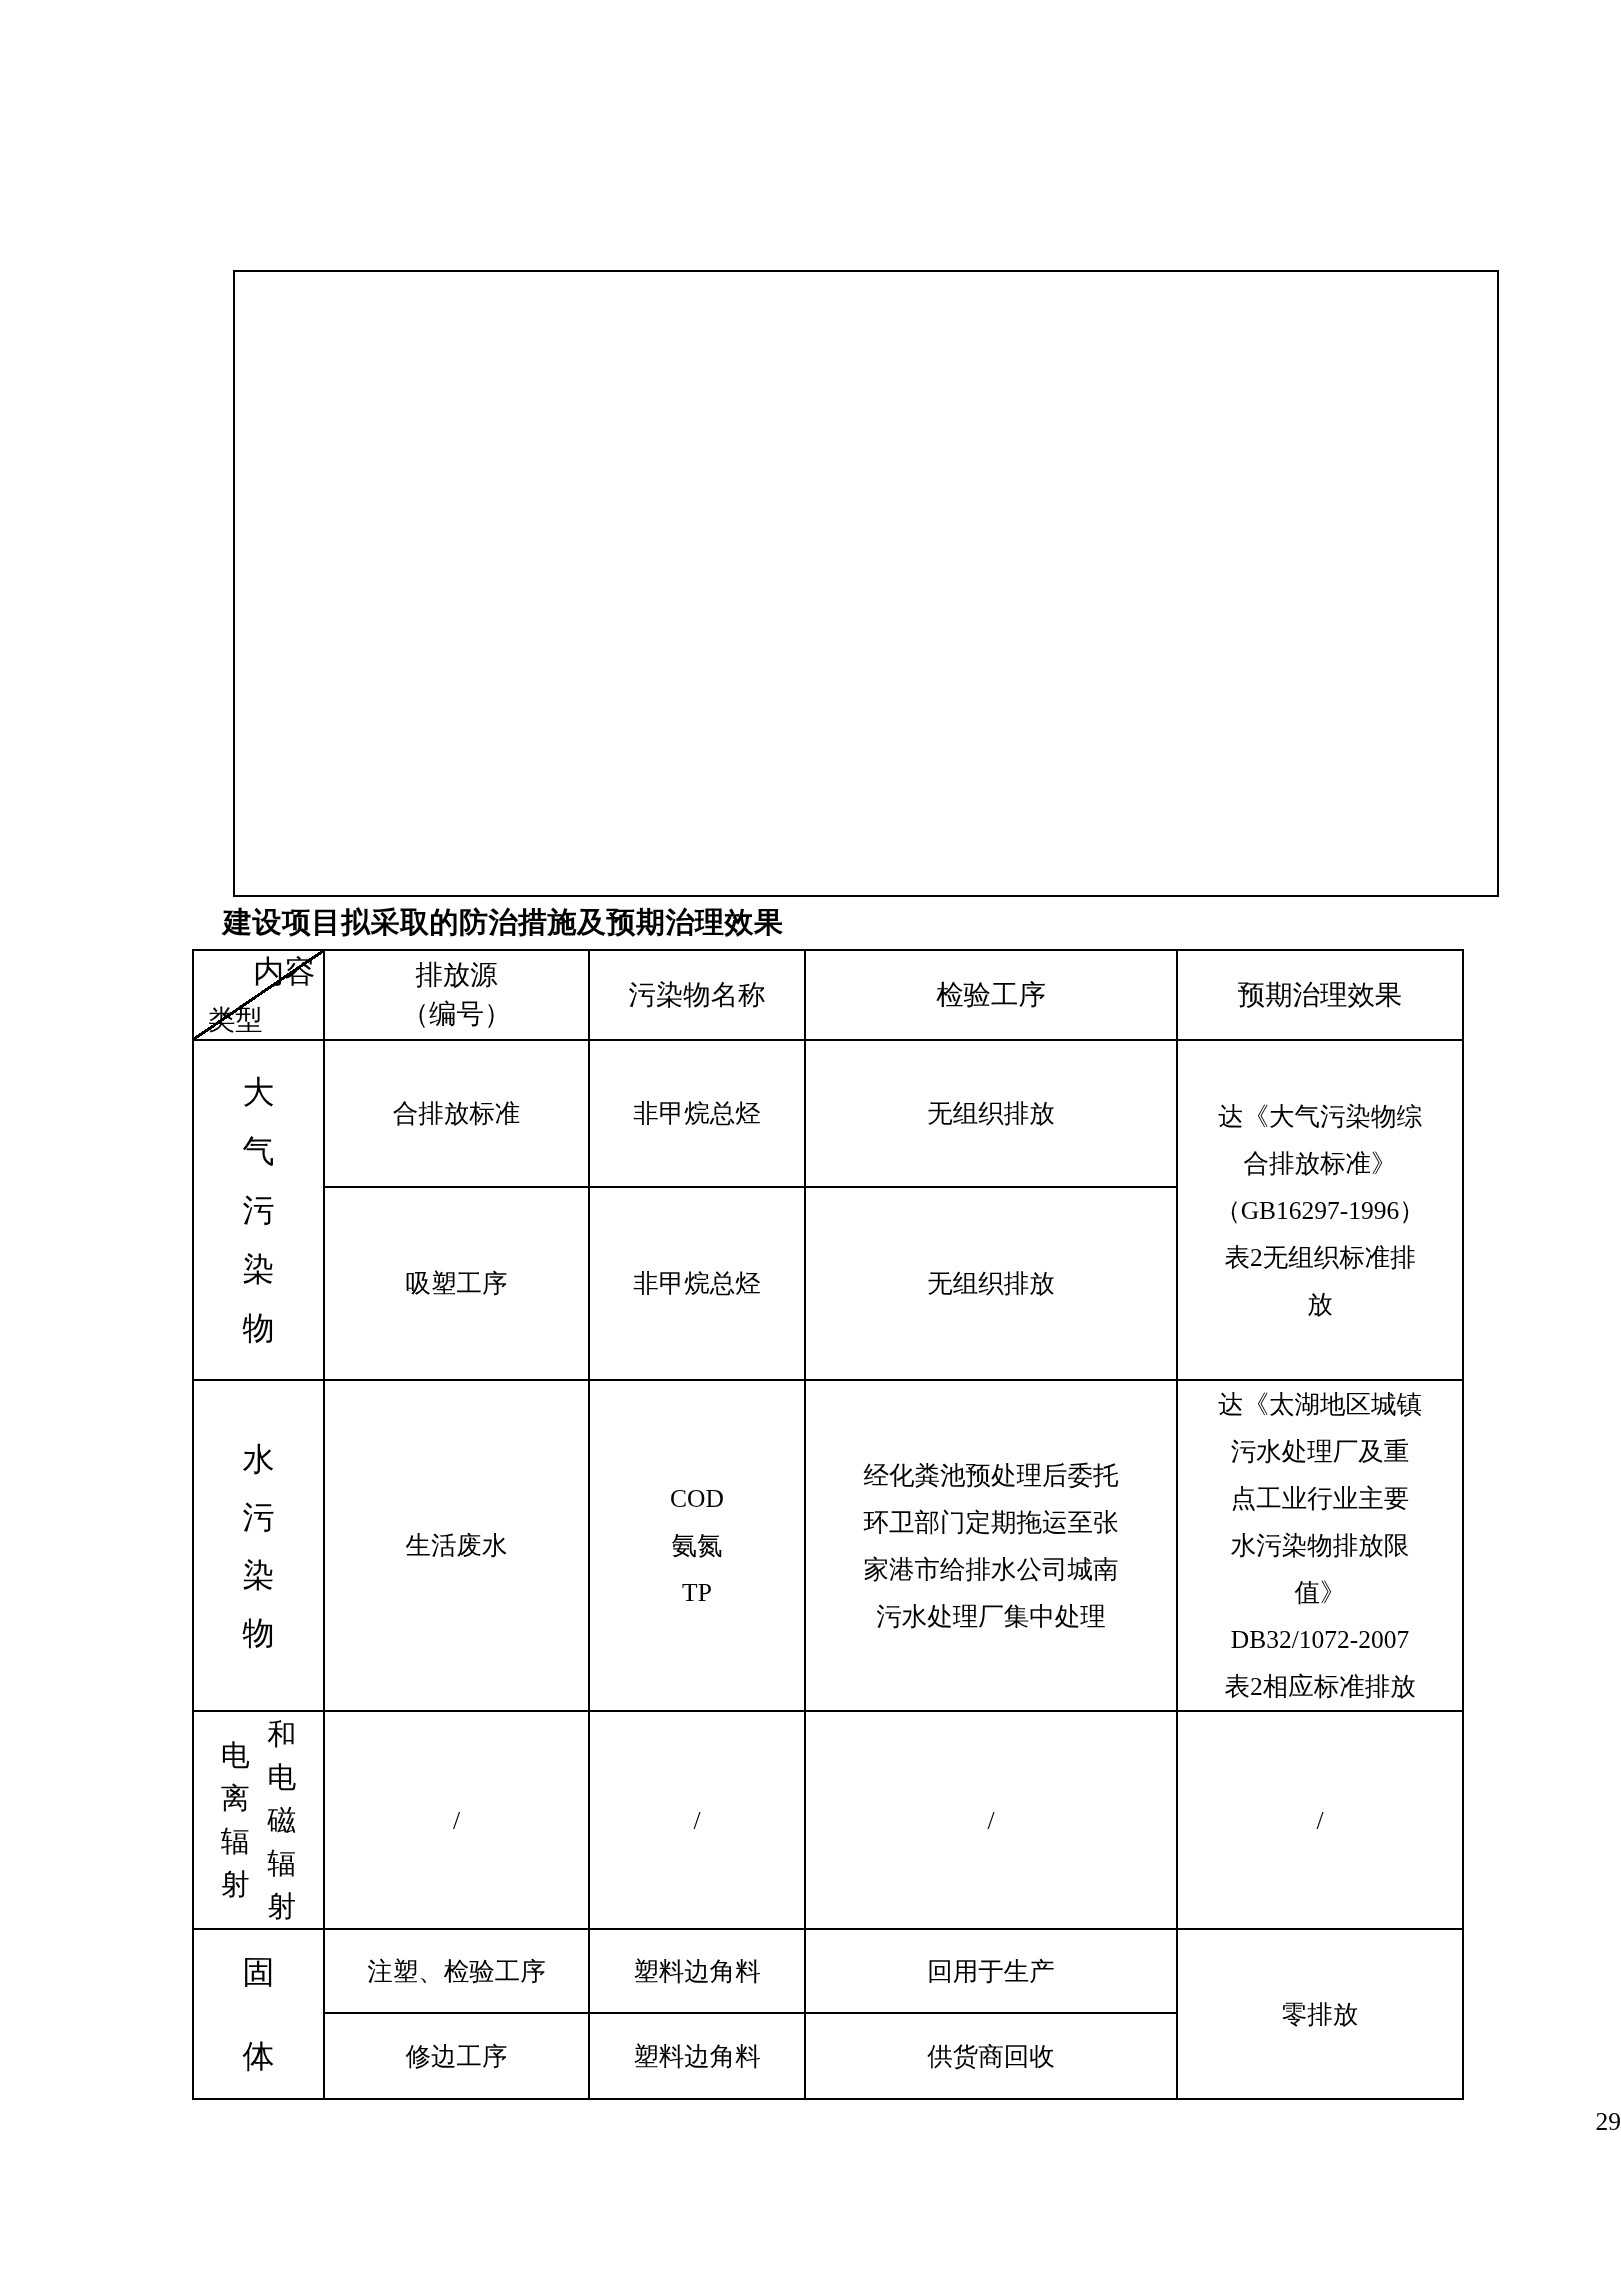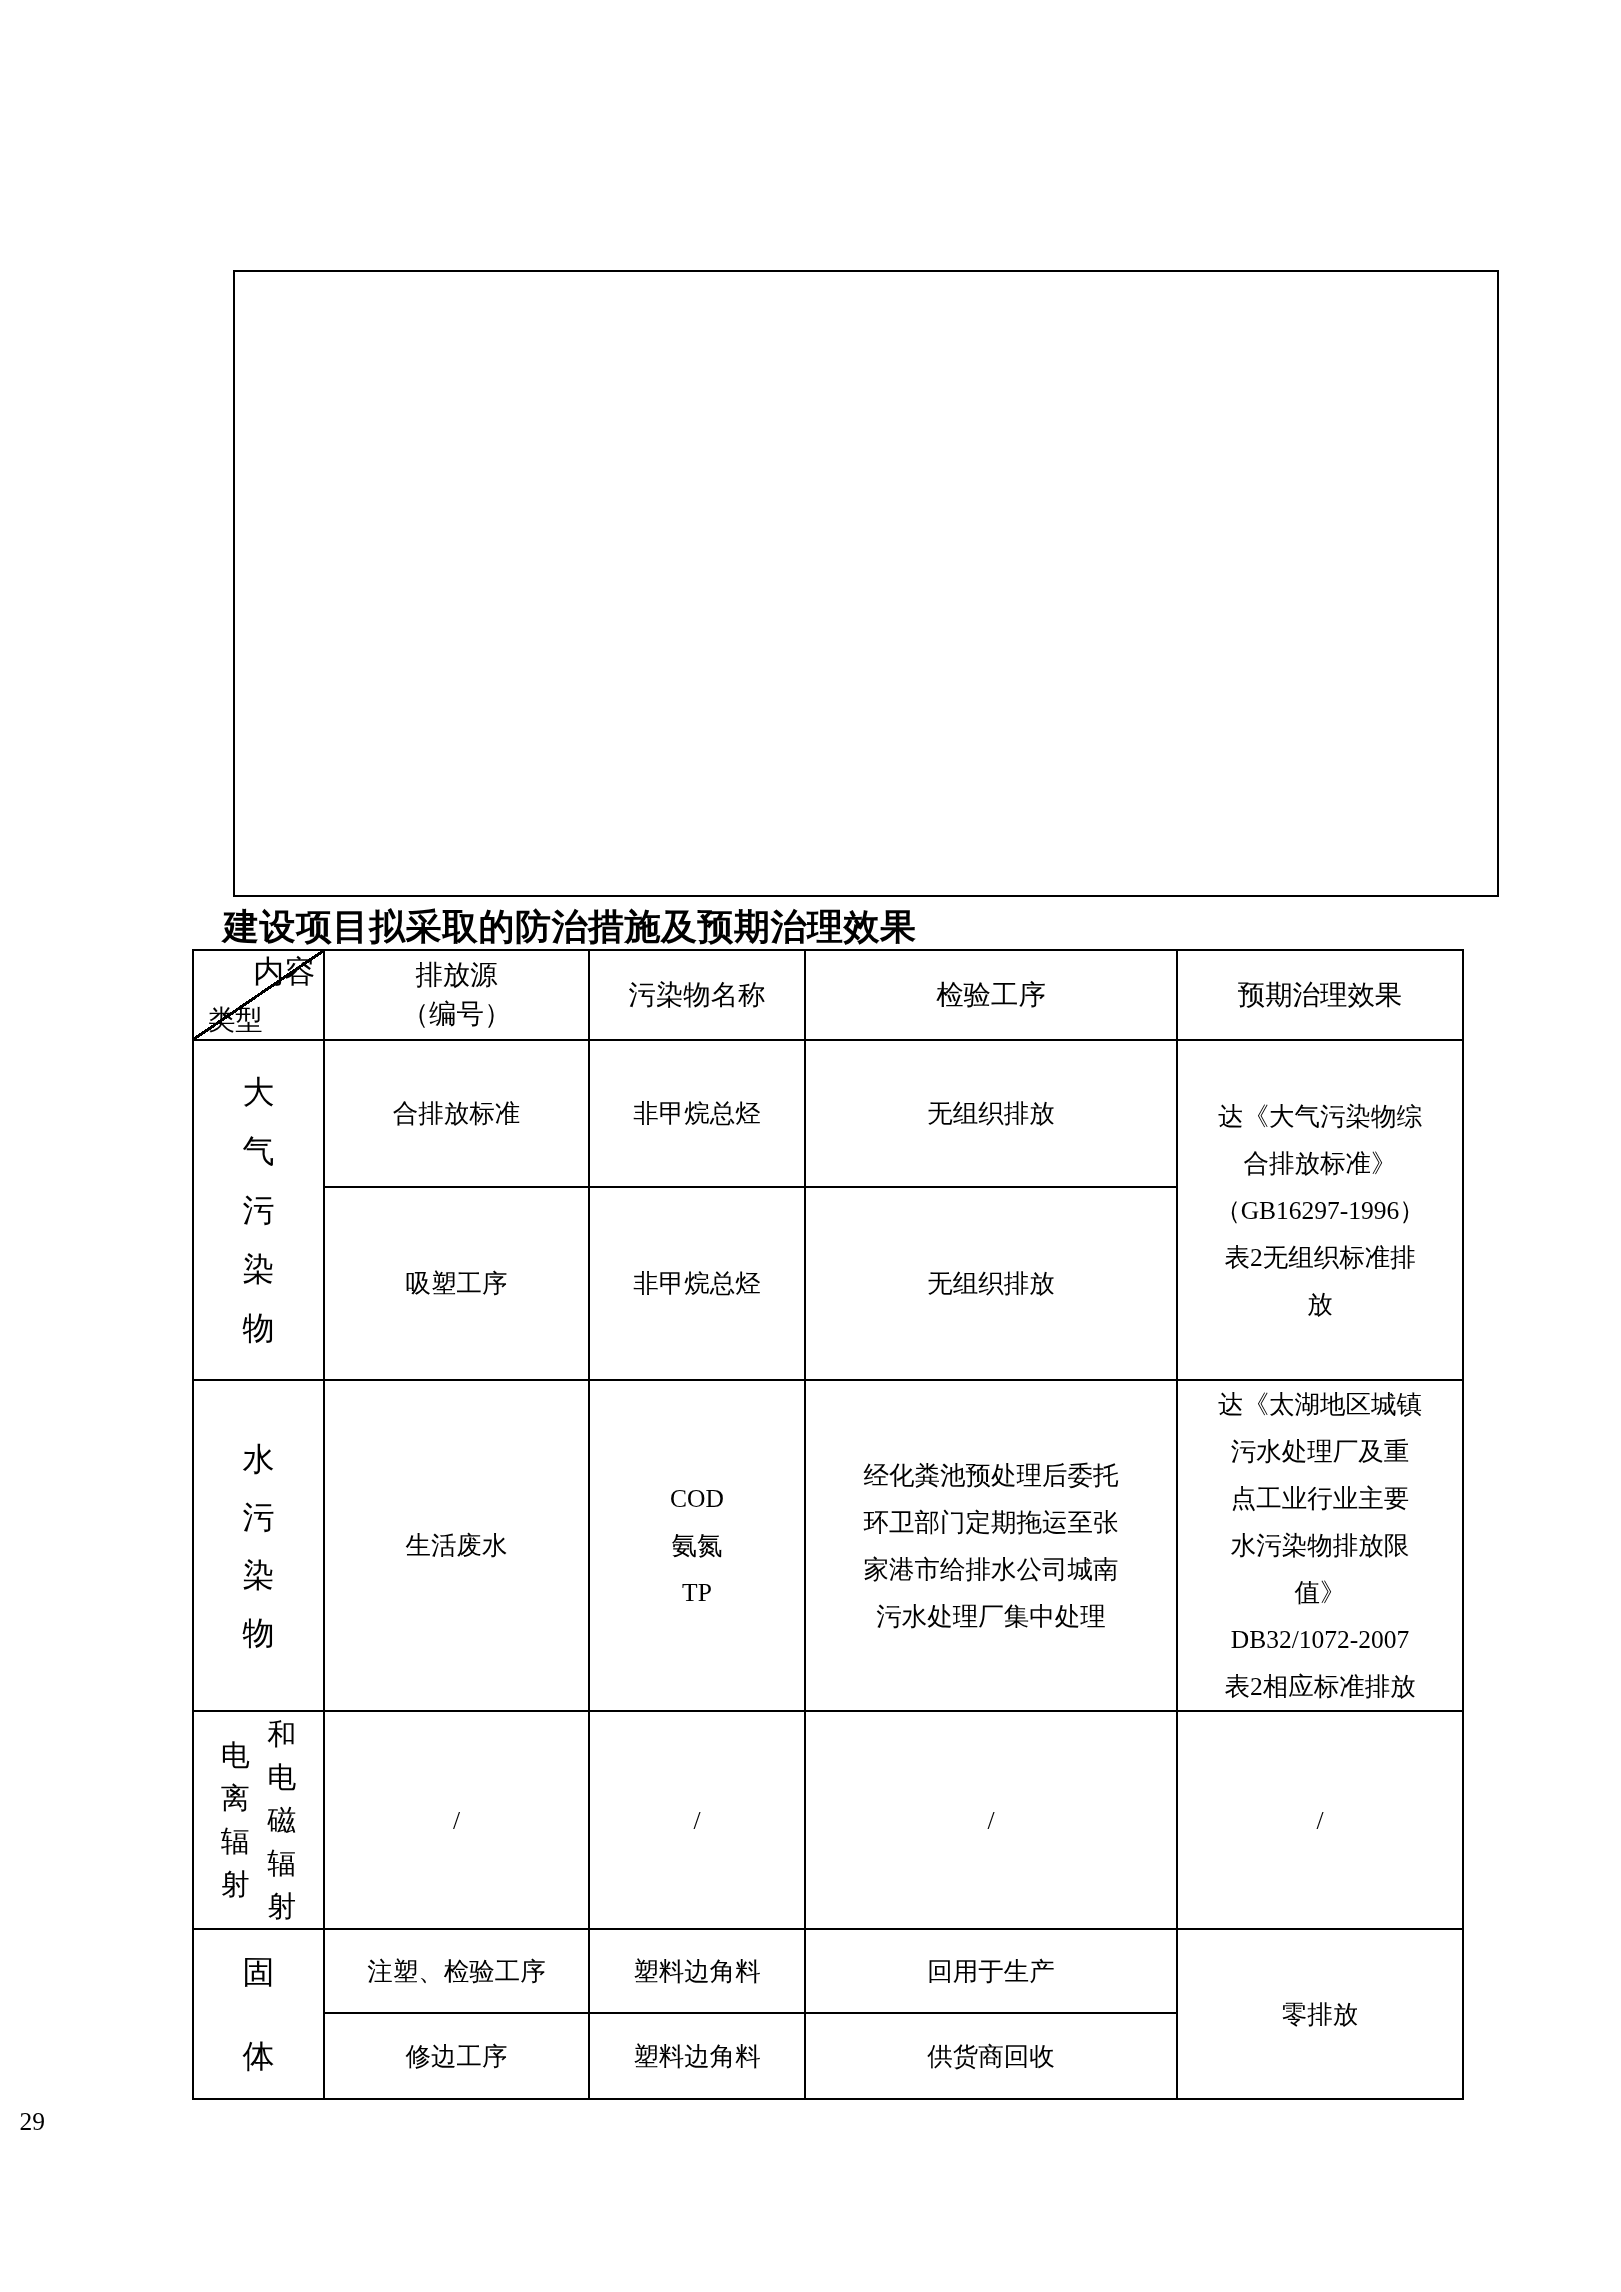--- a/index.html
+++ b/index.html
@@ -17,21 +17,21 @@
     left: 233px; top: 270px;
     width: 1266px; height: 627px;
     border: 2px solid #000;
     border-top-width: 2.9px;
     background: #fff;
   }
 
   .section-title {
     position: absolute;
     left: 223px; top: 903px;
-    font-size: 36px;
+    font-size: 29px;
     font-weight: bold;
     letter-spacing: 0.5px;
     white-space: nowrap;
   }
 
   table.report {
     position: absolute;
     left: 192px; top: 949px;
     width: 1270px;
     border-collapse: collapse;
@@ -73,21 +73,21 @@
 
   td.effect-air   { line-height: 47px; }
   td.effect-water { line-height: 40px; margin-top: 16px; }
   td.measure-water{ line-height: 47px; }
   td.slash { font-size: 27.4px; }
 
   .page-number {
     position: absolute;
     left: 0; right: 0;
     top: 2107px;
-    text-align: left;
+    text-align: right;
     padding-left: 19.6px;
     font-size: 25.5px;
   }
 </style>
 </head>
 <body>
 
 <div class="page">
 
   <div class="top-box"></div>

